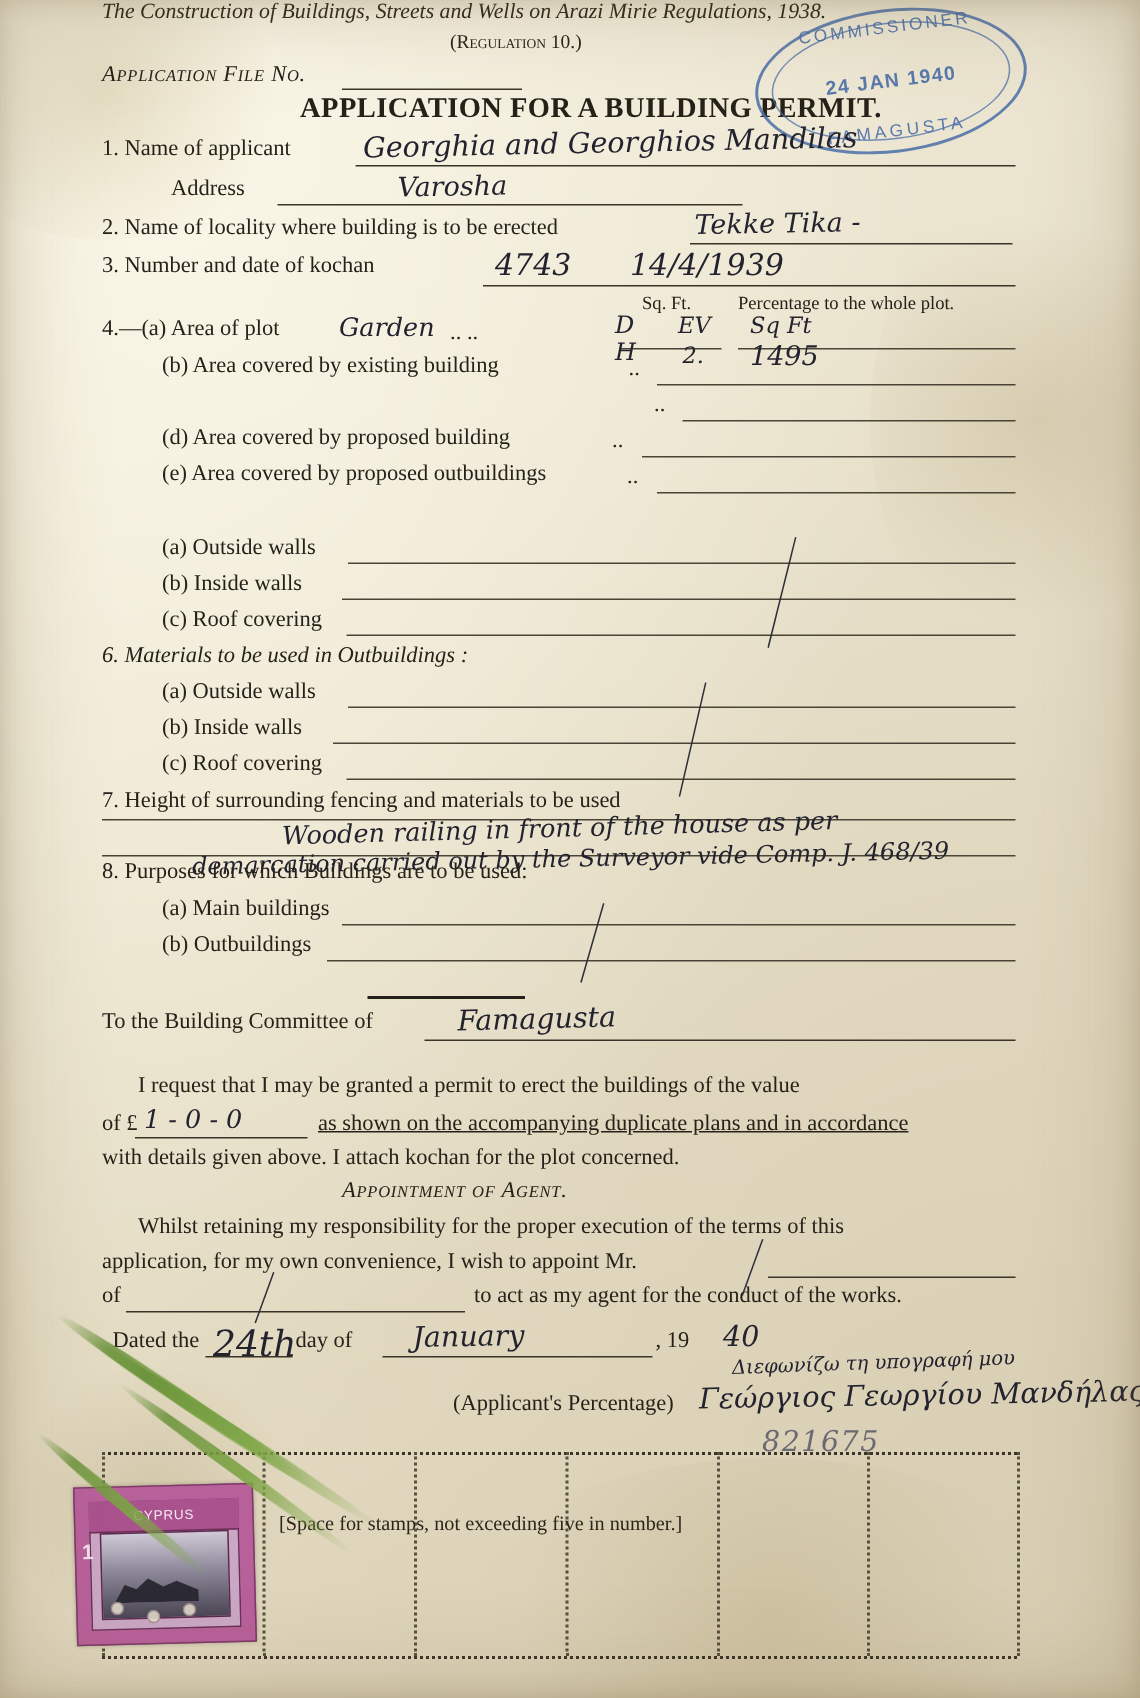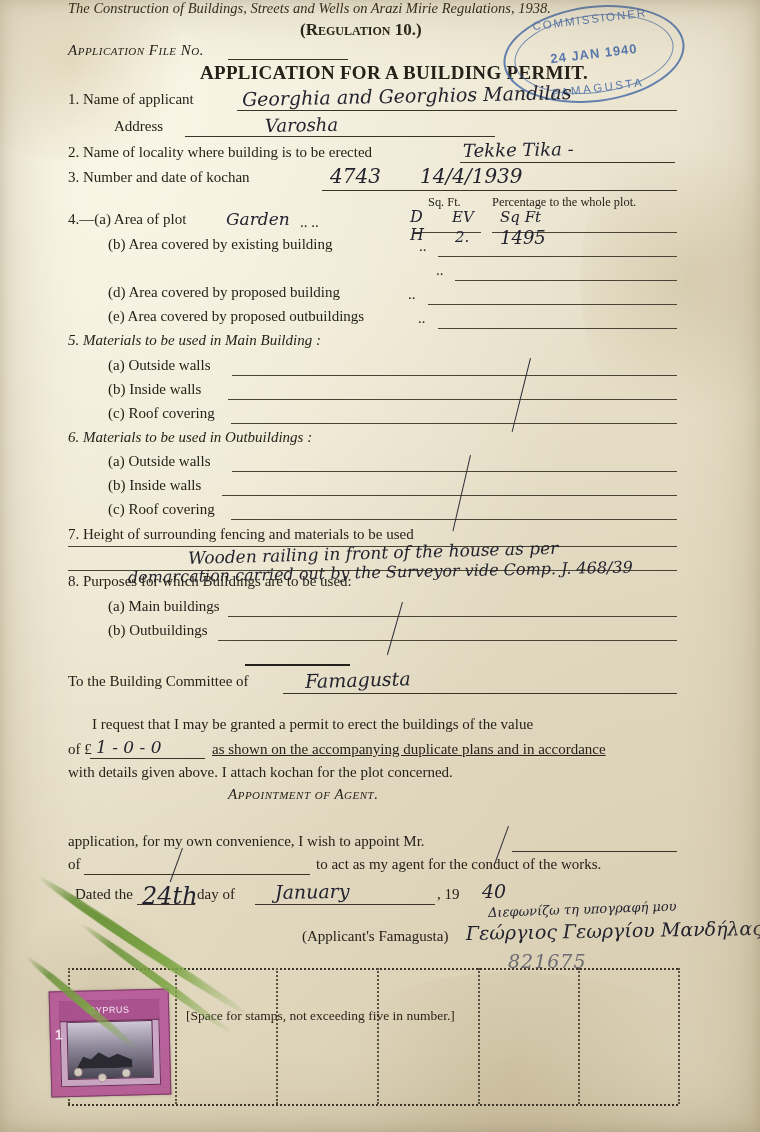--- a/index.html
+++ b/index.html
@@ -55,23 +55,22 @@
     font-style: italic;
     font-size: 14.5px;
     color: #2b2619;
   }
   .title {
     font-weight: bold;
     font-size: 19px;
     letter-spacing: 0.3px;
   }
   .reg {
-    font-size: 17px;
+    font-size: 13px;
     font-variant: small-caps;
-    font-weight: bold;
   }
   .body14 { font-size: 15px; }
   .body12 { font-size: 12.4px; }
 
   
   .rule {
     position: absolute;
     border-bottom: 1px solid #3a3428;
     height: 0;
   }
@@ -292,21 +291,20 @@
     <div class="rule thin" style="left:455px; top:280px; width:222px;"></div>
 
     <div class="pr body14" style="left:108px; top:284px;">(d) Area covered by proposed building</div>
     <div class="pr body14" style="left:408px; top:286px;">..</div>
     <div class="rule thin" style="left:428px; top:304px; width:249px;"></div>
 
     <div class="pr body14" style="left:108px; top:308px;text-align:center;">(e) Area covered by proposed outbuildings</div>
     <div class="pr body14" style="left:418px; top:310px;">..</div>
     <div class="rule thin" style="left:438px; top:328px; width:239px;"></div>
 
-    <div class="pr body14 ital" style="left:68px; top:332px;">5. Materials to be used in Main Building :</div>
 
     <div class="pr body14" style="left:108px; top:357px;">(a) Outside walls</div>
     <div class="rule thin" style="left:232px; top:375px; width:445px;"></div>
 
     <div class="pr body14" style="left:108px; top:381px;">(b) Inside  walls</div>
     <div class="rule thin" style="left:228px; top:399px; width:449px;"></div>
 
     <div class="pr body14" style="left:108px; top:405px;">(c) Roof  covering</div>
     <div class="rule thin" style="left:231px; top:423px; width:446px;"></div>
 
@@ -350,41 +348,42 @@
 
     <div class="pr body14" style="left:92px; top:716px;">I request that I may be granted a permit to erect  the  buildings  of  the  value</div>
     <div class="pr body14" style="left:68px; top:741px;">of £</div>
     <div class="rule" style="left:90px; top:758px; width:115px;"></div>
     <div class="hw hw-ink" style="left:96px; top:737px; font-size:17px;">1 - 0 - 0</div>
     <div class="pr body14" style="left:212px; top:741px;text-decoration:underline;">as shown on the accompanying duplicate plans and in accordance</div>
     <div class="pr body14" style="left:68px; top:764px;">with details given above.   I attach kochan for the plot concerned.</div>
 
     <div class="pr small-caps body14" style="left:228px; top:786px;">Appointment of Agent.</div>
 
+    <div class="pr body14" style="left:92px; top:810px;">Whilst retaining my responsibility for the proper execution of the terms of this</div>
     <div class="pr body14" style="left:68px; top:833px;">application, for my own convenience, I wish to appoint Mr.</div>
     <div class="rule" style="left:512px; top:851px; width:165px;"></div>
     <div class="pr body14" style="left:68px; top:856px;">of</div>
     <div class="rule" style="left:84px; top:874px; width:226px;"></div>
     <div class="pr body14" style="left:316px; top:856px;">to act as my agent for the conduct of the works.</div>
 
     <div class="slash" style="left:508px; top:826px; height:40px; transform:rotate(20deg);"></div>
     <div class="slash" style="left:182px; top:848px; height:36px; transform:rotate(20deg);"></div>
 
     <div class="pr body14" style="left:75px; top:886px;">Dated the</div>
     <div class="rule" style="left:137px; top:904px; width:58px;"></div>
     <div class="hw hw-ink" style="left:142px; top:882px; font-size:24px;">24th</div>
     <div class="pr body14" style="left:197px; top:886px;">day of</div>
     <div class="rule" style="left:255px; top:904px; width:180px;"></div>
     <div class="hw hw-ink" style="left:275px; top:881px; font-size:19px; transform:rotate(-1deg);">January</div>
     <div class="pr body14" style="left:437px; top:886px;">, 19</div>
     <div class="hw hw-ink" style="left:482px; top:880px; font-size:19px;">40</div>
 
     <div class="hw hw-ink" style="left:488px; top:905px; font-size:13px; transform:rotate(-2deg);">Διεφωνίζω τη υπογραφή μου</div>
 
-    <div class="pr body14" style="left:302px; top:928px;">(Applicant's Famagusta)</div>
+    <div class="pr body14" style="left:302px; top:928px;">(Applicant's Percentage)</div>
     <div class="hw hw-ink" style="left:466px; top:922px; font-size:19px; transform:rotate(-1deg);">Γεώργιος Γεωργίου Μανδήλας</div>
 
     <div class="hw hw-grey" style="left:508px; top:950px; font-size:19px; letter-spacing:1px; color:#6a6a72;">821675</div>
 
     <div class="dots" style="left:68px; top:968px; width:610px;"></div>
     <div class="dots" style="left:68px; top:1104px; width:610px;"></div>
     <div class="vdots" style="left:68px; top:968px; height:136px;"></div>
     <div class="vdots" style="left:678px; top:968px; height:136px;"></div>
     <div class="vdots" style="left:175px; top:968px; height:136px;"></div>
     <div class="vdots" style="left:276px; top:968px; height:136px;"></div>

